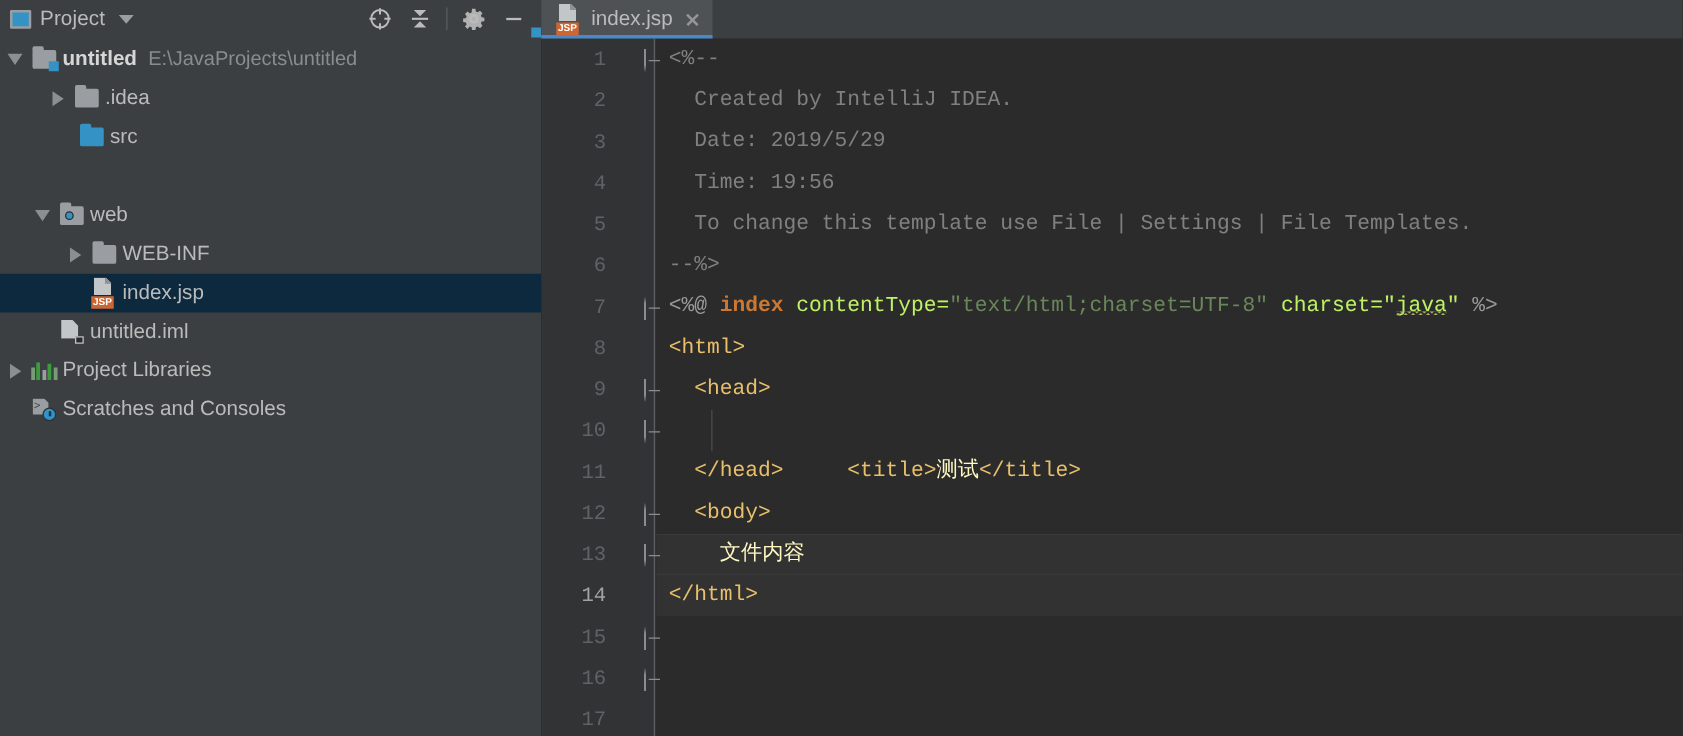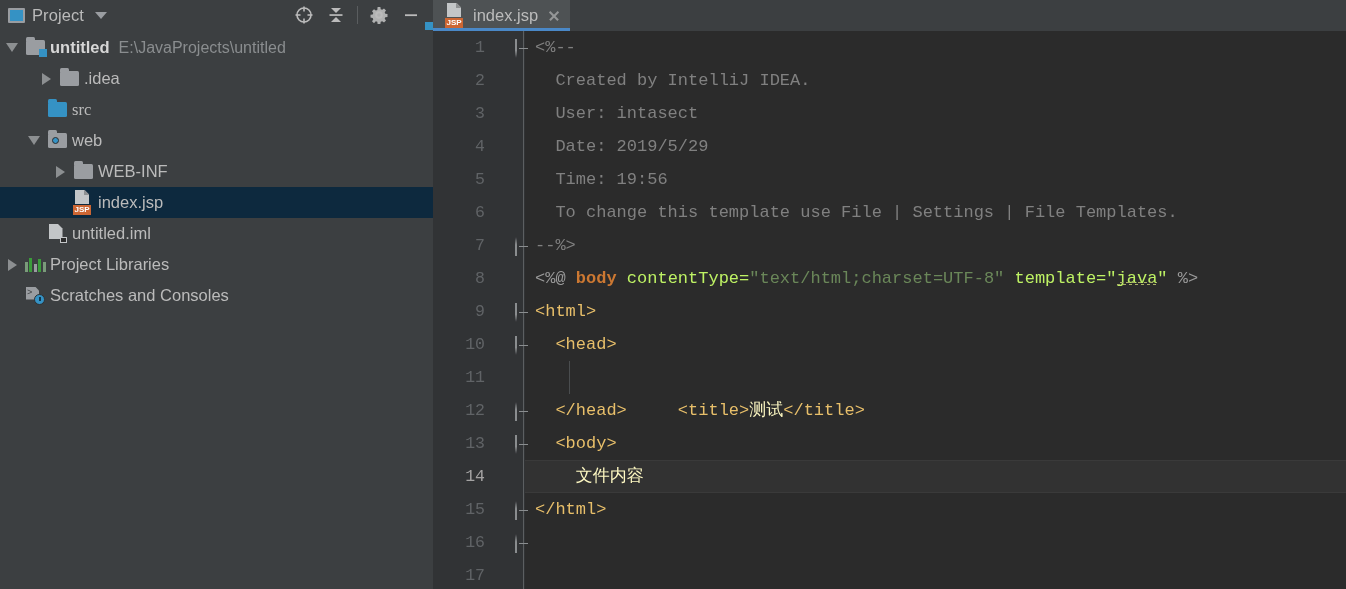--- a/index.html
+++ b/index.html
@@ -339,29 +339,29 @@
       <div class="tree-row" style="padding-left:36px;">
         <span class="arrow-slot">
             <span class="arrow-right"></span>
           </span>
         <span class="icon-slot">
             <span class="folder"></span>
           </span>
         <span class="lbl">.idea</span>
       </div>
 
-      <div class="tree-row" style="padding-left:24px;font-family:Liberation Serif, serif;">
+      <div class="tree-row" style="padding-left:40px;">
         <span class="arrow-slot"></span>
         <span class="icon-slot">
             <span class="folder blue"></span>
           </span>
         <span class="lbl">src</span>
       </div>
 
-      <div class="tree-row" style="padding-left:24px;">
+      <div class="tree-row" style="padding-left:24px;margin-top:32px;">
         <span class="arrow-slot">
             <span class="arrow-down"></span>
           </span>
         <span class="icon-slot">
             <span class="folder">
               <span class="dot"></span>
             </span>
           </span>
         <span class="lbl">web</span>
       </div>
@@ -509,27 +509,26 @@
         <div class="fold-marker open" style="top:405px;"><span class="shape"></span><span class="bar"></span></div>
         <div class="fold-marker close" style="top:471px;"><span class="shape"></span><span class="bar"></span></div>
         <div class="fold-marker close" style="top:504px;"><span class="shape"></span><span class="bar"></span></div>
       </div>
 
       <div class="code">
         <div class="current-full" style="top:429px;"></div>
 
         <div class="code-row"><span class="c-comment">&lt;%--</span></div>
         <div class="code-row"><span class="c-comment">  Created by IntelliJ IDEA.</span></div>
-        <div class="code-row"><span class="c-comment">  User: intasect</span></div>
         <div class="code-row"><span class="c-comment">  Date: 2019/5/29</span></div>
         <div class="code-row"><span class="c-comment">  Time: 19:56</span></div>
         <div class="code-row"><span class="c-comment">  To change this template use File | Settings | File Templates.</span></div>
         <div class="code-row"><span class="c-comment">--%&gt;</span></div>
 
-        <div class="code-row"><span class="c-dim">&lt;%@ </span><span class="c-kw">body</span><span class="c-attr"> contentType=</span><span class="c-str">"text/html;charset=UTF-8"</span><span class="c-attr"> template=</span><span class="c-attr">"</span><span class="c-attr typo">java</span><span class="c-attr">"</span><span class="c-dim"> %&gt;</span></div>
+        <div class="code-row"><span class="c-dim">&lt;%@ </span><span class="c-kw">index</span><span class="c-attr"> contentType=</span><span class="c-str">"text/html;charset=UTF-8"</span><span class="c-attr"> charset=</span><span class="c-attr">"</span><span class="c-attr typo">java</span><span class="c-attr">"</span><span class="c-dim"> %&gt;</span></div>
 
         <div class="code-row"><span class="c-tag">&lt;html&gt;</span></div>
         <div class="code-row"><span class="c-tag">  &lt;head&gt;</span></div>
 
         <div class="code-row">
           <span class="indent-guide" style="left:44px;"></span><span class="c-tag">    &lt;title&gt;</span><span class="c-text">测试</span><span class="c-tag">&lt;/title&gt;</span></div>
 
         <div class="code-row"><span class="c-tag">  &lt;/head&gt;</span></div>
         <div class="code-row"><span class="c-tag">  &lt;body&gt;</span></div>
         <div class="code-row current"><span class="c-text">    文件内容</span></div>

